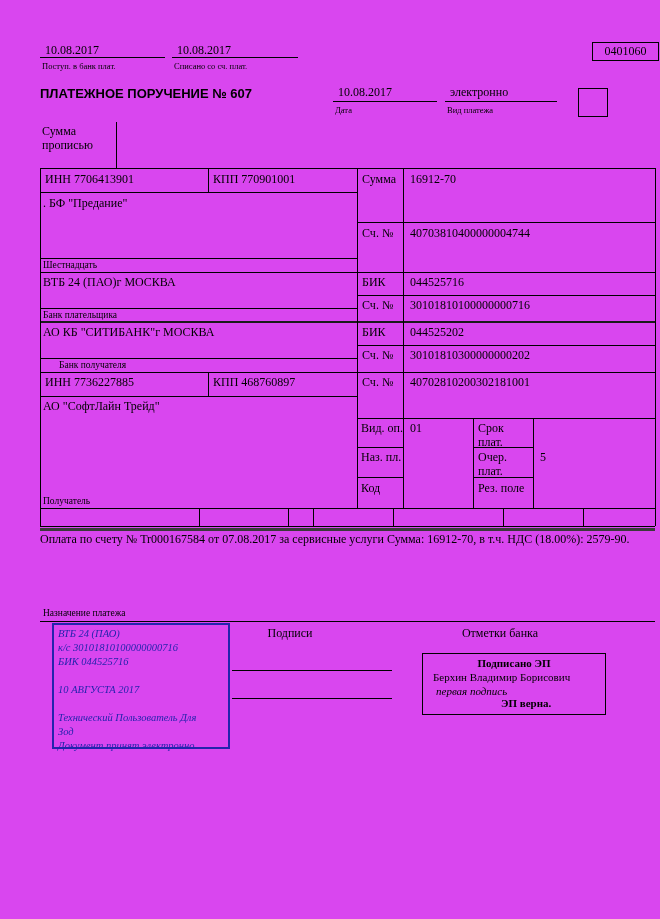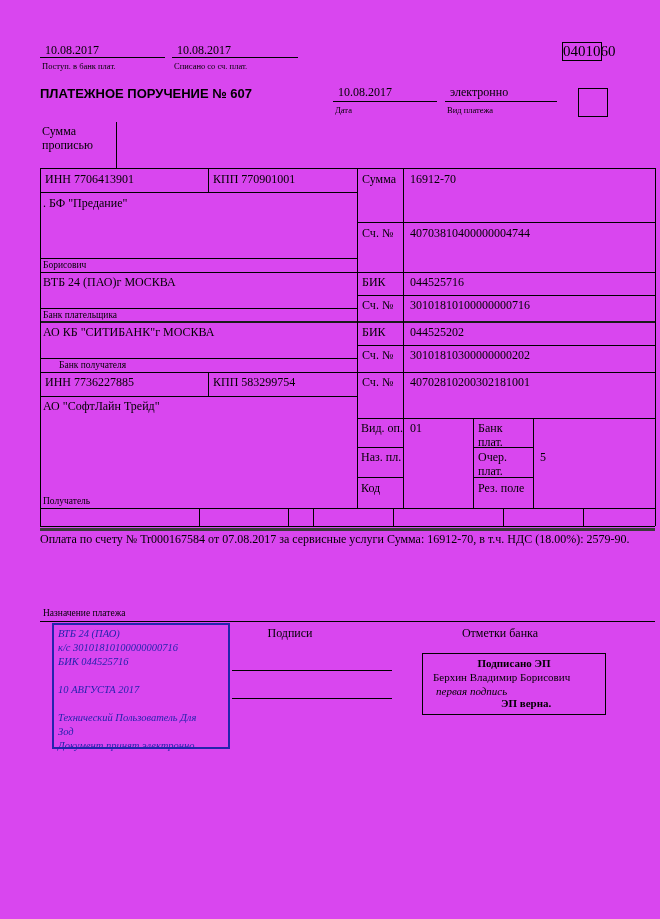--- a/index.html
+++ b/index.html
@@ -29,21 +29,21 @@
 <div id="page">
 
   <div class="t" style="left:45px;top:43px">10.08.2017</div>
   <i class="hl" style="left:40px;top:57px;width:125px"></i>
   <div class="t s" style="left:42px;top:61px">Поступ. в банк плат.</div>
 
   <div class="t" style="left:177px;top:43px">10.08.2017</div>
   <i class="hl" style="left:172px;top:57px;width:126px"></i>
   <div class="t s" style="left:174px;top:61px">Списано со сч. плат.</div>
 
-  <div class="box center" style="left:562px;top:42px;width:40px;height:19px;font-size:15px;line-height:17px">
+  <div class="box center" style="left:592px;top:42px;width:67px;height:19px;font-size:12px;line-height:17px">
     <span>0401060</span>
   </div>
 
   <div class="t b sans" style="left:40px;top:87px;font-size:13px">ПЛАТЕЖНОЕ ПОРУЧЕНИЕ № 607</div>
 
   <div class="t" style="left:338px;top:85px">10.08.2017</div>
   <i class="hl" style="left:333px;top:101px;width:104px"></i>
   <div class="t s" style="left:335px;top:105px">Дата</div>
 
   <div class="t" style="left:450px;top:85px">электронно</div>
@@ -94,45 +94,45 @@
   <i class="vl" style="left:583px;top:508px;height:18px"></i>
   <i class="vl" style="left:655px;top:508px;height:18px"></i>
 
   <div class="t" style="left:45px;top:172px">ИНН 7706413901</div>
   <div class="t" style="left:213px;top:172px">КПП 770901001</div>
   <div class="t" style="left:362px;top:172px">Сумма</div>
   <div class="t" style="left:410px;top:172px">16912-70</div>
   <div class="t" style="left:43px;top:196px">. БФ "Предание"</div>
   <div class="t" style="left:362px;top:226px">Сч. №</div>
   <div class="t" style="left:410px;top:226px">40703810400000004744</div>
-  <div class="t m" style="left:43px;top:260px">Борисович</div>
+  <div class="t m" style="left:43px;top:260px">Шестнадцать</div>
 
   <div class="t" style="left:43px;top:275px">ВТБ 24 (ПАО)г МОСКВА</div>
   <div class="t" style="left:362px;top:275px">БИК</div>
   <div class="t" style="left:410px;top:275px">044525716</div>
   <div class="t" style="left:362px;top:298px">Сч. №</div>
   <div class="t" style="left:410px;top:298px">30101810100000000716</div>
   <div class="t m" style="left:43px;top:310px">Банк плательщика</div>
 
   <div class="t" style="left:43px;top:325px">АО КБ "СИТИБАНК"г МОСКВА</div>
   <div class="t" style="left:362px;top:325px">БИК</div>
   <div class="t" style="left:410px;top:325px">044525202</div>
   <div class="t" style="left:362px;top:348px">Сч. №</div>
   <div class="t" style="left:410px;top:348px">30101810300000000202</div>
   <div class="t m" style="left:59px;top:360px">Банк получателя</div>
 
   <div class="t" style="left:45px;top:375px">ИНН 7736227885</div>
-  <div class="t" style="left:213px;top:375px">КПП 583299754</div>
+  <div class="t" style="left:213px;top:375px">КПП 468760897</div>
   <div class="t" style="left:362px;top:375px">Сч. №</div>
   <div class="t" style="left:410px;top:375px">40702810200302181001</div>
   <div class="t" style="left:43px;top:399px">АО "СофтЛайн Трейд"</div>
 
   <div class="t" style="left:361px;top:421px">Вид. оп.</div>
   <div class="t" style="left:410px;top:421px">01</div>
-  <div class="t wrap" style="left:478px;top:421px;width:40px">Банк плат.</div>
+  <div class="t wrap" style="left:478px;top:421px;width:40px">Срок плат.</div>
   <div class="t" style="left:361px;top:450px">Наз. пл.</div>
   <div class="t wrap" style="left:478px;top:450px;width:40px">Очер. плат.</div>
   <div class="t" style="left:540px;top:450px">5</div>
   <div class="t" style="left:361px;top:481px">Код</div>
   <div class="t" style="left:478px;top:481px">Рез. поле</div>
   <div class="t m" style="left:43px;top:496px">Получатель</div>
 
   <div class="t wrap" style="left:40px;top:532px;width:600px">Оплата по счету № Tr000167584 от 07.08.2017 за сервисные услуги Сумма: 16912-70, в т.ч. НДС (18.00%): 2579-90.</div>
   <div class="t m" style="left:43px;top:608px">Назначение платежа</div>
   <i class="hl" style="left:40px;top:621px;width:615px"></i>

